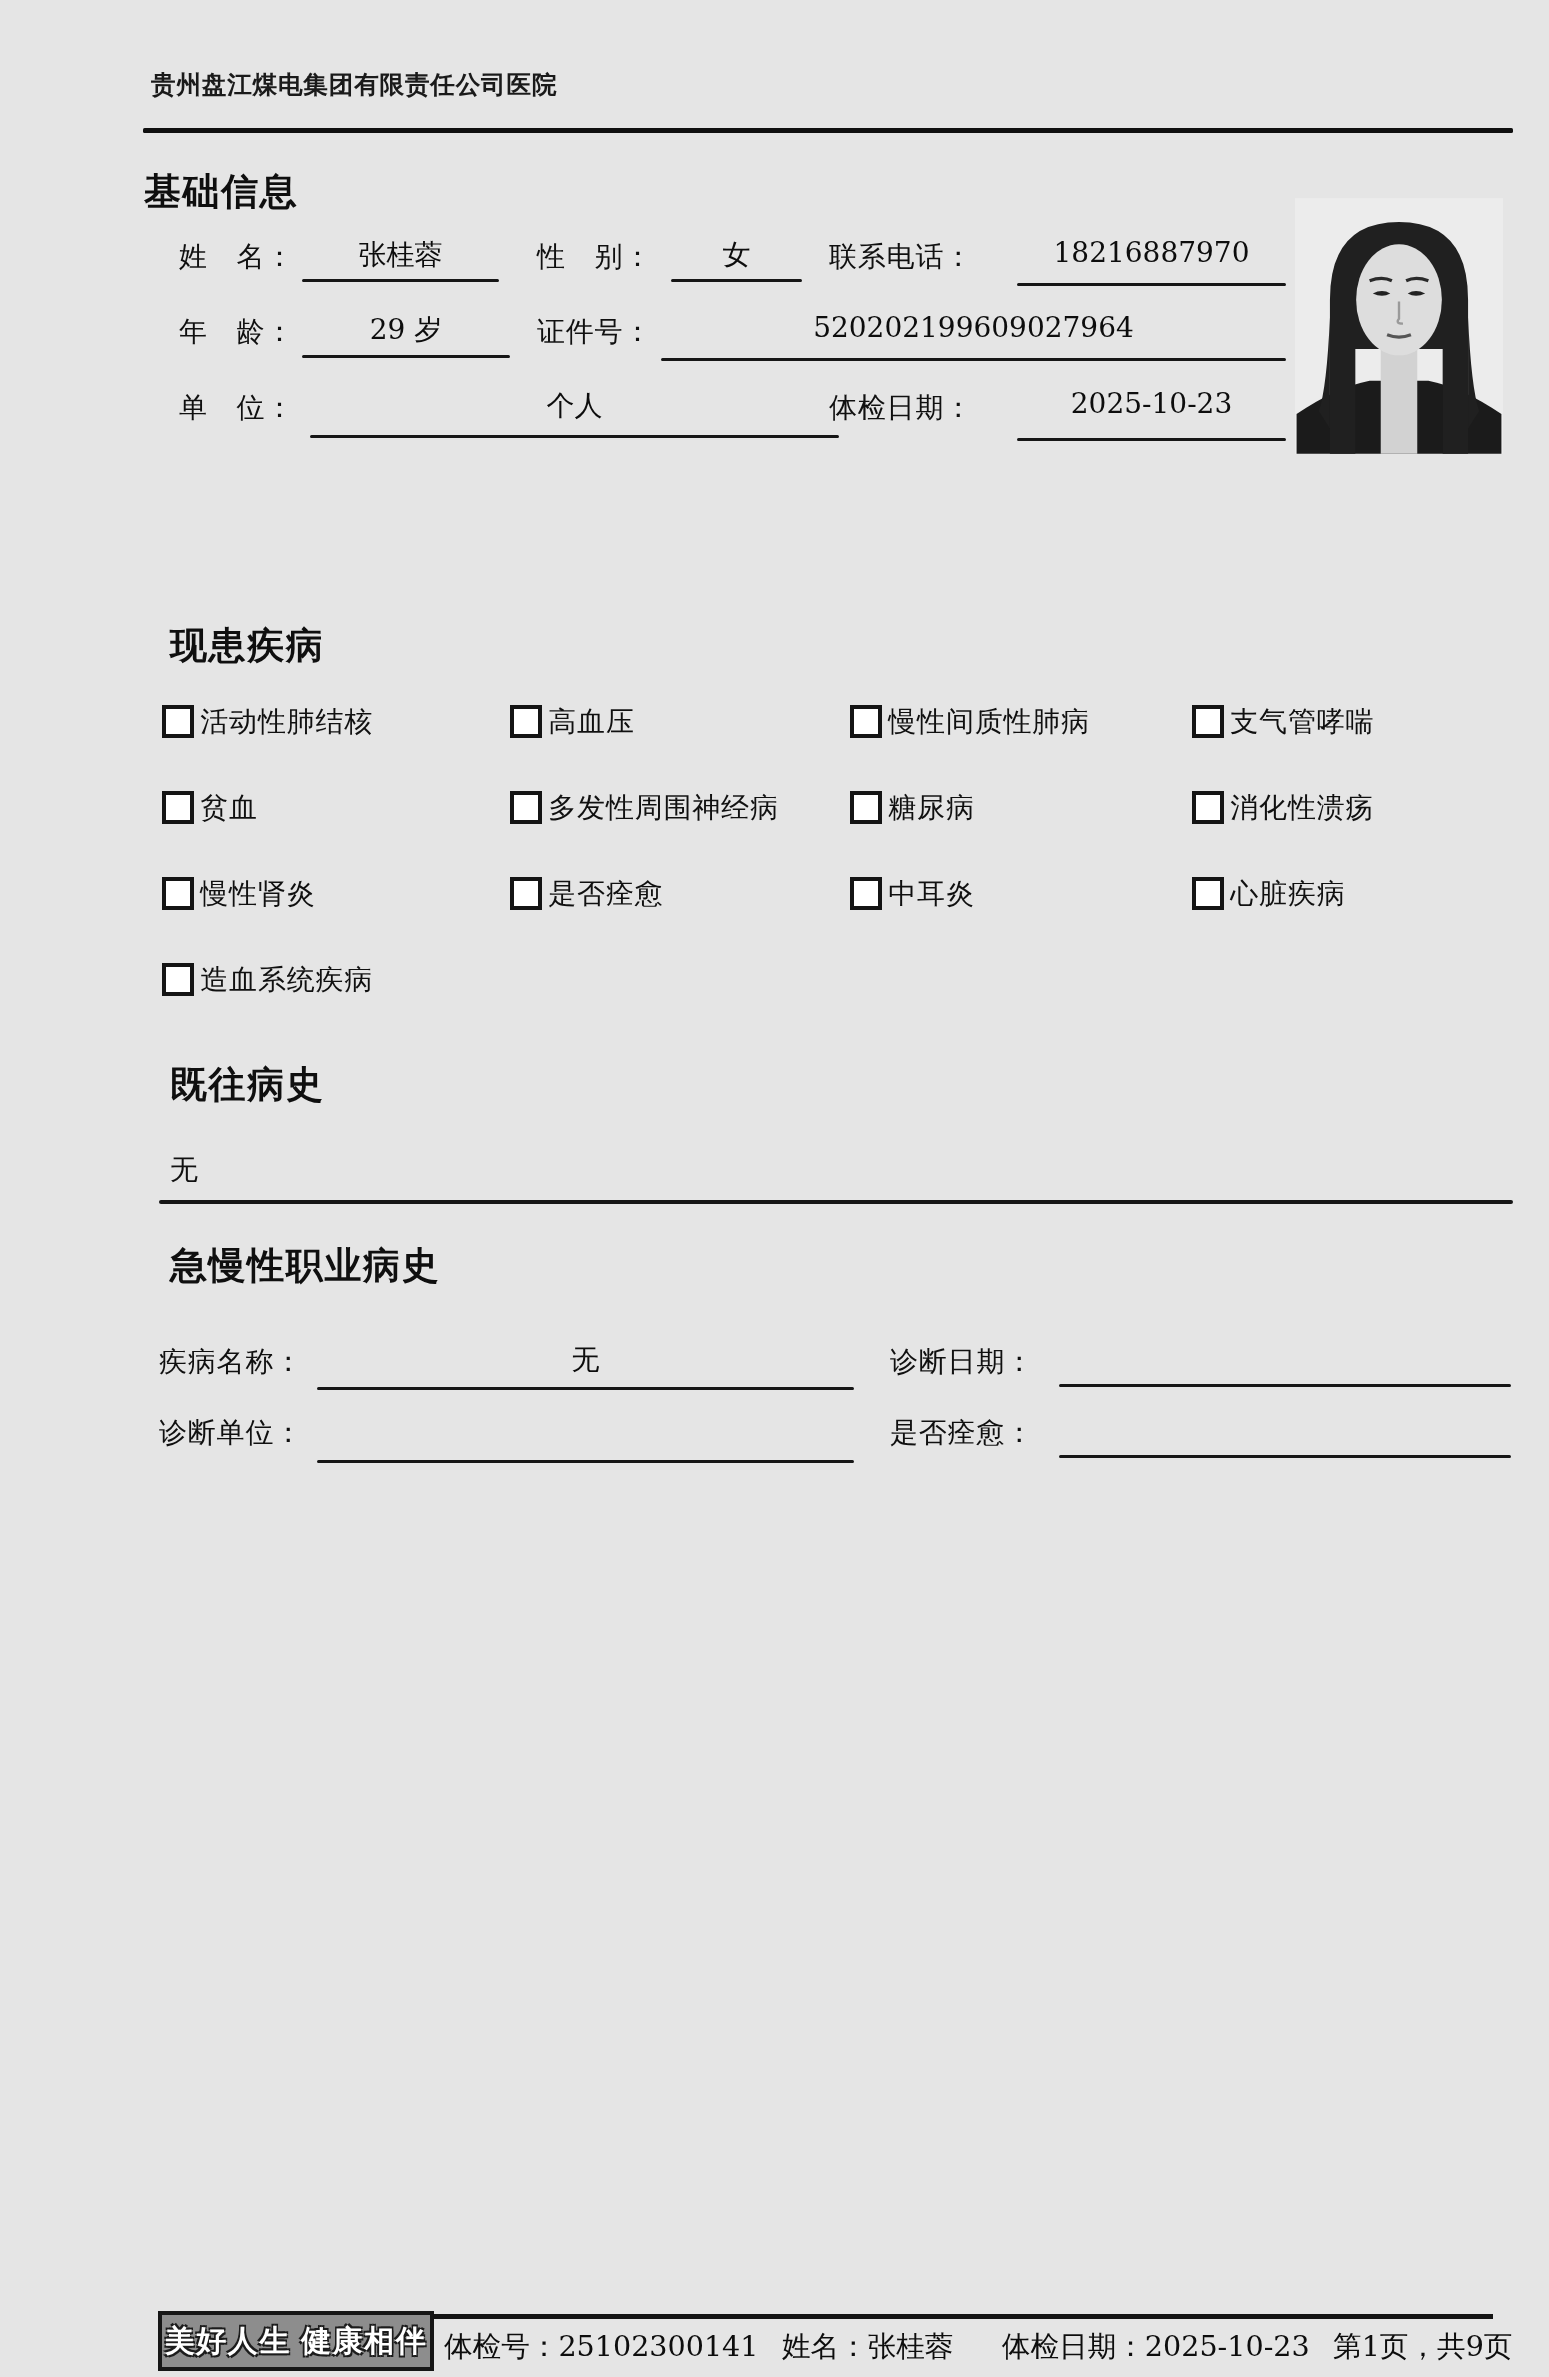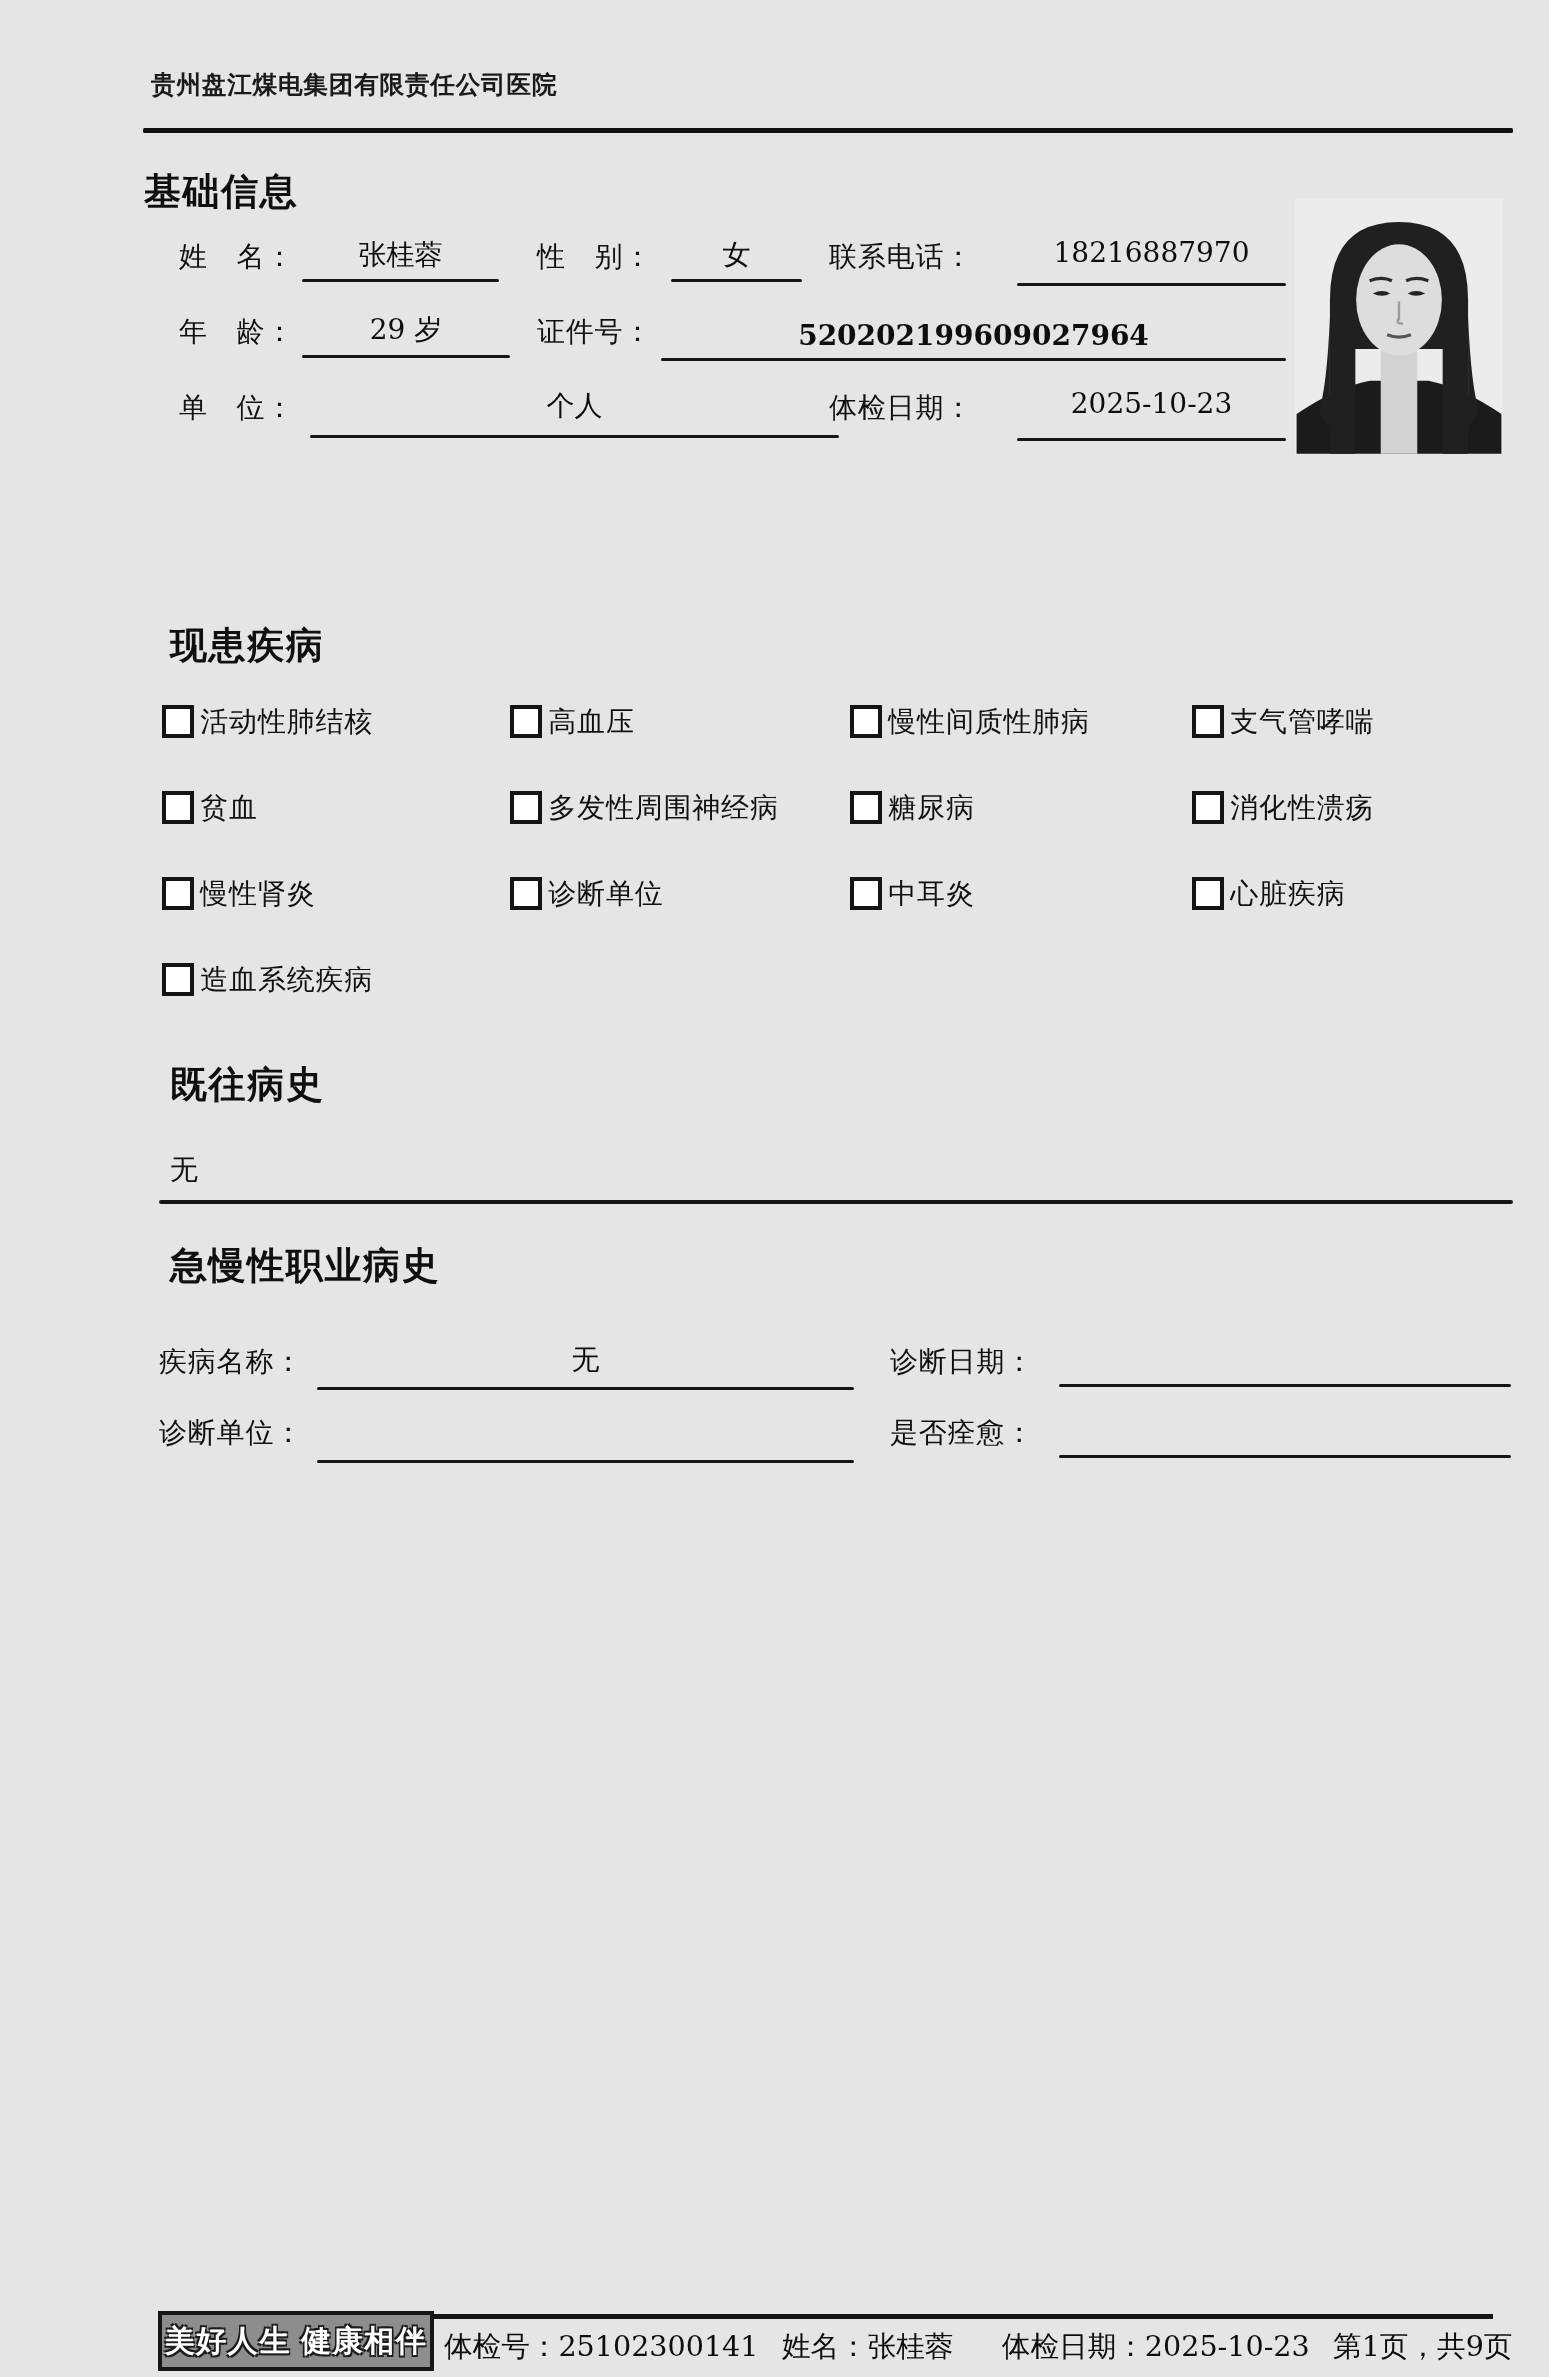--- a/index.html
+++ b/index.html
@@ -90,21 +90,21 @@
 
   <div class="abs lbl" style="left:829px;top:238px;">联系电话：</div>
   <div class="abs val" style="left:1017px;top:236px;width:269px;">18216887970</div>
   <div class="uline" style="left:1017px;top:283px;width:269px;"></div>
 
   <div class="abs lbl" style="left:179px;top:313px;">年　龄：</div>
   <div class="abs val" style="left:302px;top:311px;width:208px;">29 岁</div>
   <div class="uline" style="left:302px;top:355px;width:208px;"></div>
 
   <div class="abs lbl" style="left:537px;top:313px;">证件号：</div>
-  <div class="abs val" style="left:661px;top:319px;width:625px;font-weight:bold;">520202199609027964</div>
+  <div class="abs val" style="left:661px;top:311px;width:625px;">520202199609027964</div>
   <div class="uline" style="left:661px;top:358px;width:625px;"></div>
 
   <div class="abs lbl" style="left:179px;top:389px;">单　位：</div>
   <div class="abs val" style="left:310px;top:387px;width:529px;">个人</div>
   <div class="uline" style="left:310px;top:435px;width:529px;"></div>
 
   <div class="abs lbl" style="left:829px;top:389px;">体检日期：</div>
   <div class="abs val" style="left:1017px;top:387px;width:269px;">2025-10-23</div>
   <div class="uline" style="left:1017px;top:438px;width:269px;"></div>
 
@@ -165,21 +165,21 @@
     <div class="disease-item">
         <span class="cbx"></span>
         <span class="disease-label">消化性溃疡</span>
       </div>
     <div class="disease-item">
         <span class="cbx"></span>
         <span class="disease-label">慢性肾炎</span>
       </div>
     <div class="disease-item">
         <span class="cbx"></span>
-        <span class="disease-label">诊断单位</span>
+        <span class="disease-label">是否痊愈</span>
       </div>
     <div class="disease-item">
         <span class="cbx"></span>
         <span class="disease-label">中耳炎</span>
       </div>
     <div class="disease-item">
         <span class="cbx"></span>
         <span class="disease-label">心脏疾病</span>
       </div>
     <div class="disease-item">

